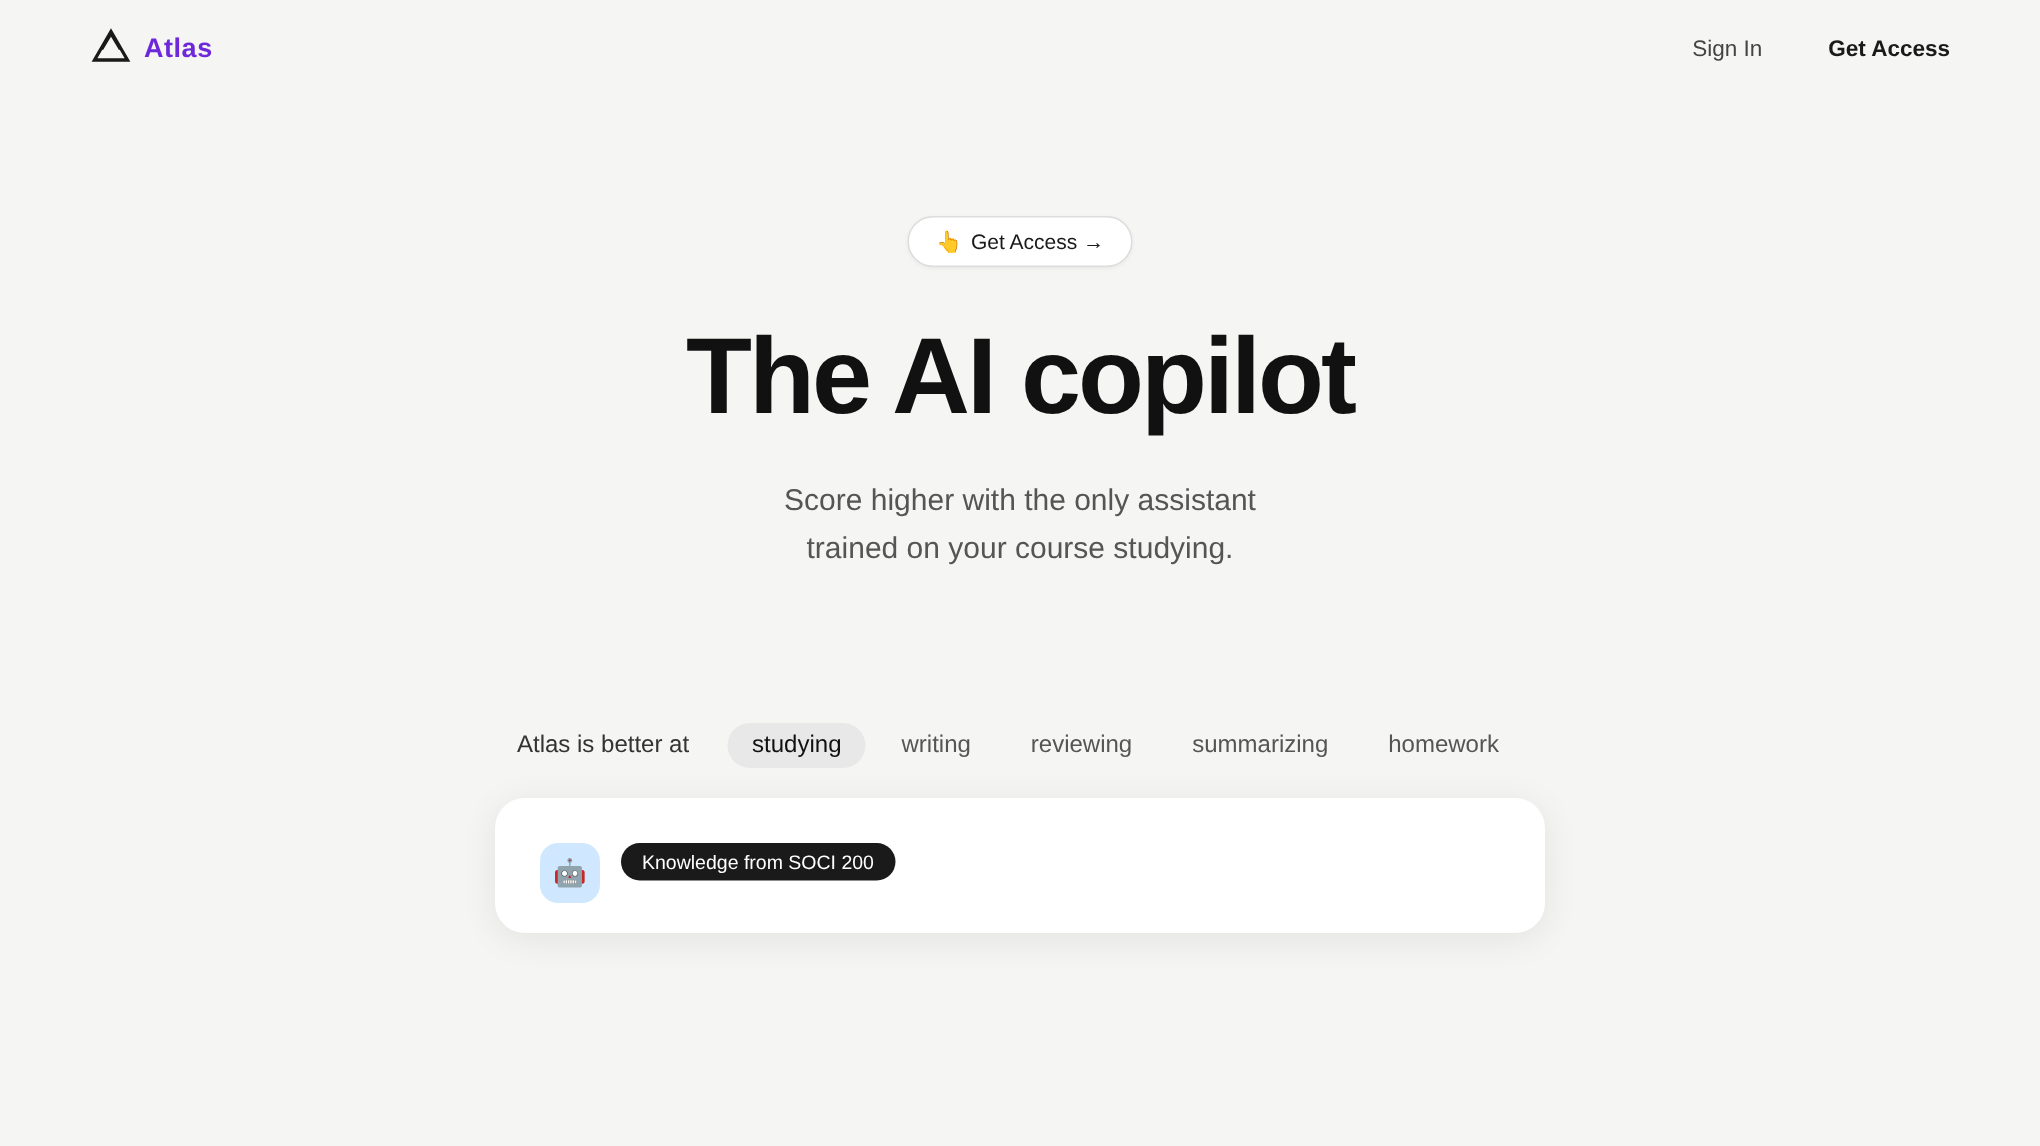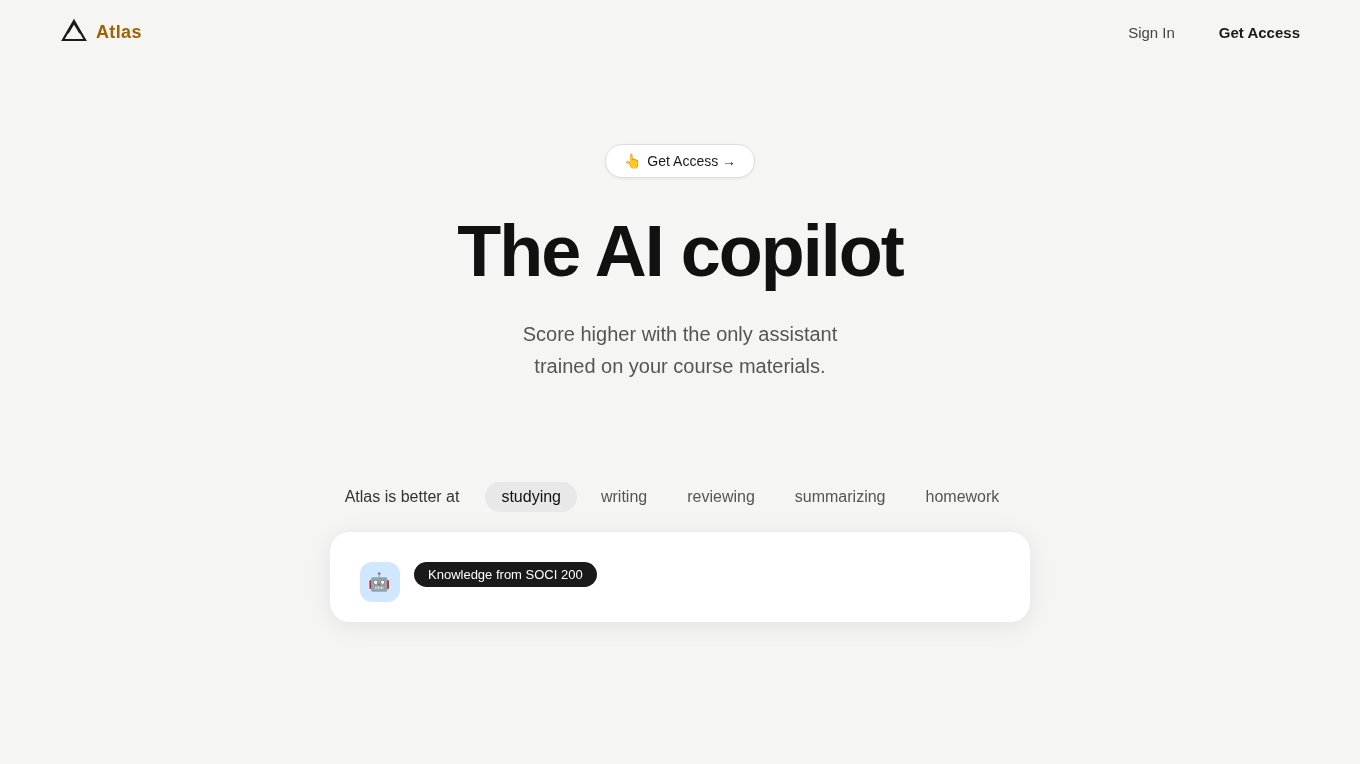--- a/index.html
+++ b/index.html
@@ -33,21 +33,21 @@
     }
 
     .nav-logo-icon {
       width: 28px;
       height: 28px;
     }
 
     .nav-logo-text {
       font-size: 18px;
       font-weight: 600;
-      color: #a16207;
+      color: #6d28d9;
       letter-spacing: 0.02em;
     }
 
     .nav-right {
       display: flex;
       align-items: center;
       gap: 44px;
     }
 
     .nav-signin {
@@ -213,21 +213,21 @@
   </button>
 
   <h1 class="hero-title">
     <span>The AI copilot</span>
     <br>
   </h1>
 
   <p class="hero-subtitle">
     <span>Score higher with the only assistant</span>
     <br>
-    <span>trained on your course materials.</span>
+    <span>trained on your course studying.</span>
   </p>
 </section>
 
 <div class="tabs-section">
   <span class="tabs-label">Atlas is better at</span>
   <span class="tab-item active">studying</span>
   <span class="tab-item">writing</span>
   <span class="tab-item">reviewing</span>
   <span class="tab-item">summarizing</span>
   <span class="tab-item">homework</span>

